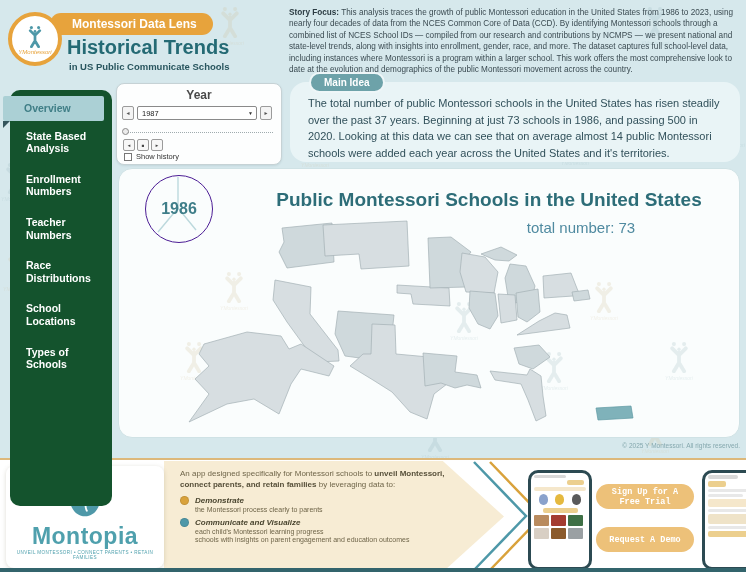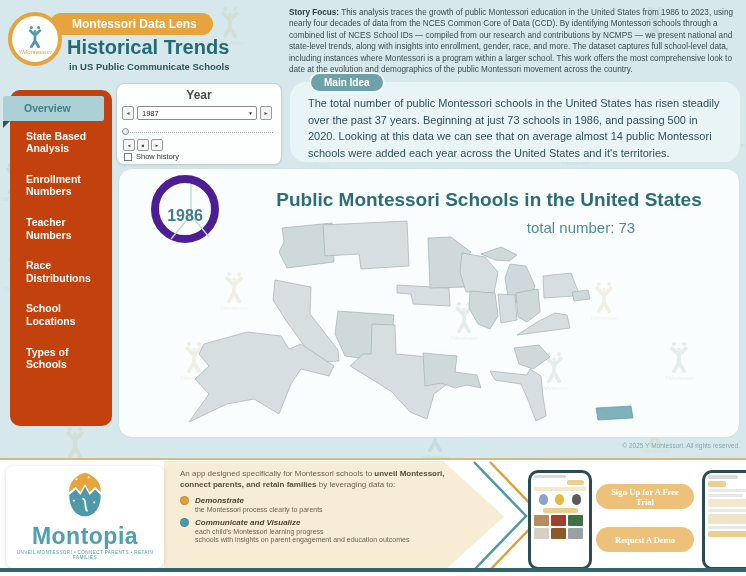--- a/index.html
+++ b/index.html
@@ -26,21 +26,21 @@
 
   
   .idea-box{position:absolute;left:290px;top:82px;width:450px;height:80px;background:#e9f4f6;
       border-radius:16px;z-index:1;}
   .idea-pill{position:absolute;left:309px;top:72px;background:#6da2a9;border:2px solid #eef6f8;
       border-radius:11px;color:#fff;font-weight:bold;font-size:10px;padding:3px 13px;z-index:2;}
   .idea-text{position:absolute;left:18px;top:13px;width:416px;font-size:11px;line-height:1.5;
       color:#31505a;font-weight:500;}
 
   
-  .sidebar{position:absolute;left:10px;top:90px;width:102px;height:336px;background:#c2410c;
+  .sidebar{position:absolute;left:10px;top:90px;width:102px;height:416px;background:#14532d;
       border-radius:10px;z-index:1;padding-top:6px;box-sizing:border-box;}
   .side-item{position:relative;color:#fff;font-weight:bold;font-size:10.5px;line-height:1.2;
       padding:9px 6px 9px 16px;cursor:pointer;}
   .side-item.active{background:#abd0d5;color:#3f7e86;margin-left:-7px;margin-right:8px;
       border-radius:2px;padding:6px 0 6px 21px;}
   .side-item.active::after{content:"";position:absolute;left:0;bottom:-7px;width:0;height:0;
       border-left:7px solid #35555c;border-bottom:7px solid transparent;}
 
   
   .filter-card{position:absolute;left:116px;top:83px;width:164px;height:80px;background:#fdfefe;
@@ -60,21 +60,21 @@
   .play-btn{position:absolute;top:55px;width:12px;height:12px;border:1px solid #9b9b9b;background:#f7f7f7;
       border-radius:2px;font-size:4.5px;color:#444;display:flex;align-items:center;justify-content:center;
       box-sizing:border-box;cursor:pointer;}
   .chk-box{position:absolute;left:7px;top:69px;width:8px;height:8px;border:1px solid #777;background:#fff;
       box-sizing:border-box;cursor:pointer;}
   .chk-label{position:absolute;left:19px;top:68px;font-size:7.5px;color:#333;}
 
   
   .map-panel{position:absolute;left:118px;top:168px;width:622px;height:270px;background:#fafdfd;
       border:1.5px solid #cfe2e5;border-radius:14px;z-index:1;box-sizing:border-box;}
-  .year-circle{position:absolute;left:32px;top:6px;width:68px;height:68px;border:8px solid #4c1d95;
+  .year-circle{position:absolute;left:26px;top:6px;width:68px;height:68px;border:1px solid #4c1d95;
       border-radius:50%;box-sizing:border-box;z-index:2;}
   .year-circle svg{position:absolute;left:0;top:0;}
   .year-circle .yr{position:absolute;left:0;top:24px;width:100%;text-align:center;font-size:16px;
       font-weight:bold;color:#3f7e89;}
   .panel-title{position:absolute;left:130px;right:10px;top:20px;text-align:center;font-size:19px;
       font-weight:bold;color:#2d6d78;z-index:2;}
   .panel-total{position:absolute;left:240px;width:444px;top:50px;text-align:center;font-size:15px;
       color:#4f8aa0;z-index:2;}
   .usmap{position:absolute;left:10px;top:45px;z-index:1;}
   .usmap path{fill:#d7dee1;stroke:#a3b0b4;stroke-width:.7;cursor:pointer;}
@@ -95,21 +95,21 @@
   .beige-inner{position:absolute;left:16px;top:8px;width:280px;}
   .intro{font-size:8px;line-height:1.35;color:#6f6549;}
   .intro b{color:#57503a;}
   .bullet-row{display:flex;align-items:center;margin-top:5px;}
   .dot{width:9px;height:9px;border-radius:50%;margin-right:6px;flex:0 0 auto;border:1px solid rgba(0,0,0,.1);box-sizing:border-box;}
   .dot-gold{background:#d9a23b;} .dot-teal{background:#4e98a8;} .dot-gray{background:#8a8f98;}
   .b-title{font-size:8px;font-weight:bold;color:#4a452f;font-style:italic;}
   .b-text{font-size:7px;color:#6f6549;margin:1px 0 0 15px;}
   .chevrons{position:absolute;left:470px;top:0;}
   .cta{position:absolute;left:596px;width:98px;height:25px;background:#edc179;border:none;border-radius:13px;
-      color:#fff;font-weight:bold;font-size:8.5px;font-family:Liberation Serif, serif;cursor:pointer;}
+      color:#fff;font-weight:bold;font-size:8.5px;font-family:Liberation Mono, monospace;cursor:pointer;}
   .phone{position:absolute;top:10px;height:94px;border:3px solid #2c4a52;border-radius:10px;background:#fff;
       box-sizing:content-box;overflow:hidden;}
   .phone .bar{margin:2px 3px 0 3px;border-radius:2px;}
   .eggs{display:flex;justify-content:space-around;margin:3px 4px;}
   .egg{width:9px;height:11px;border-radius:50% 50% 46% 46%;}
   .grid{display:flex;flex-wrap:wrap;gap:2px;margin:2px 3px;}
   .cell{width:15px;height:11px;border-radius:1px;}
   .bottom-strip{position:absolute;left:0;bottom:0;width:746px;height:4px;background:#33646c;}
 </style>
 </head>

